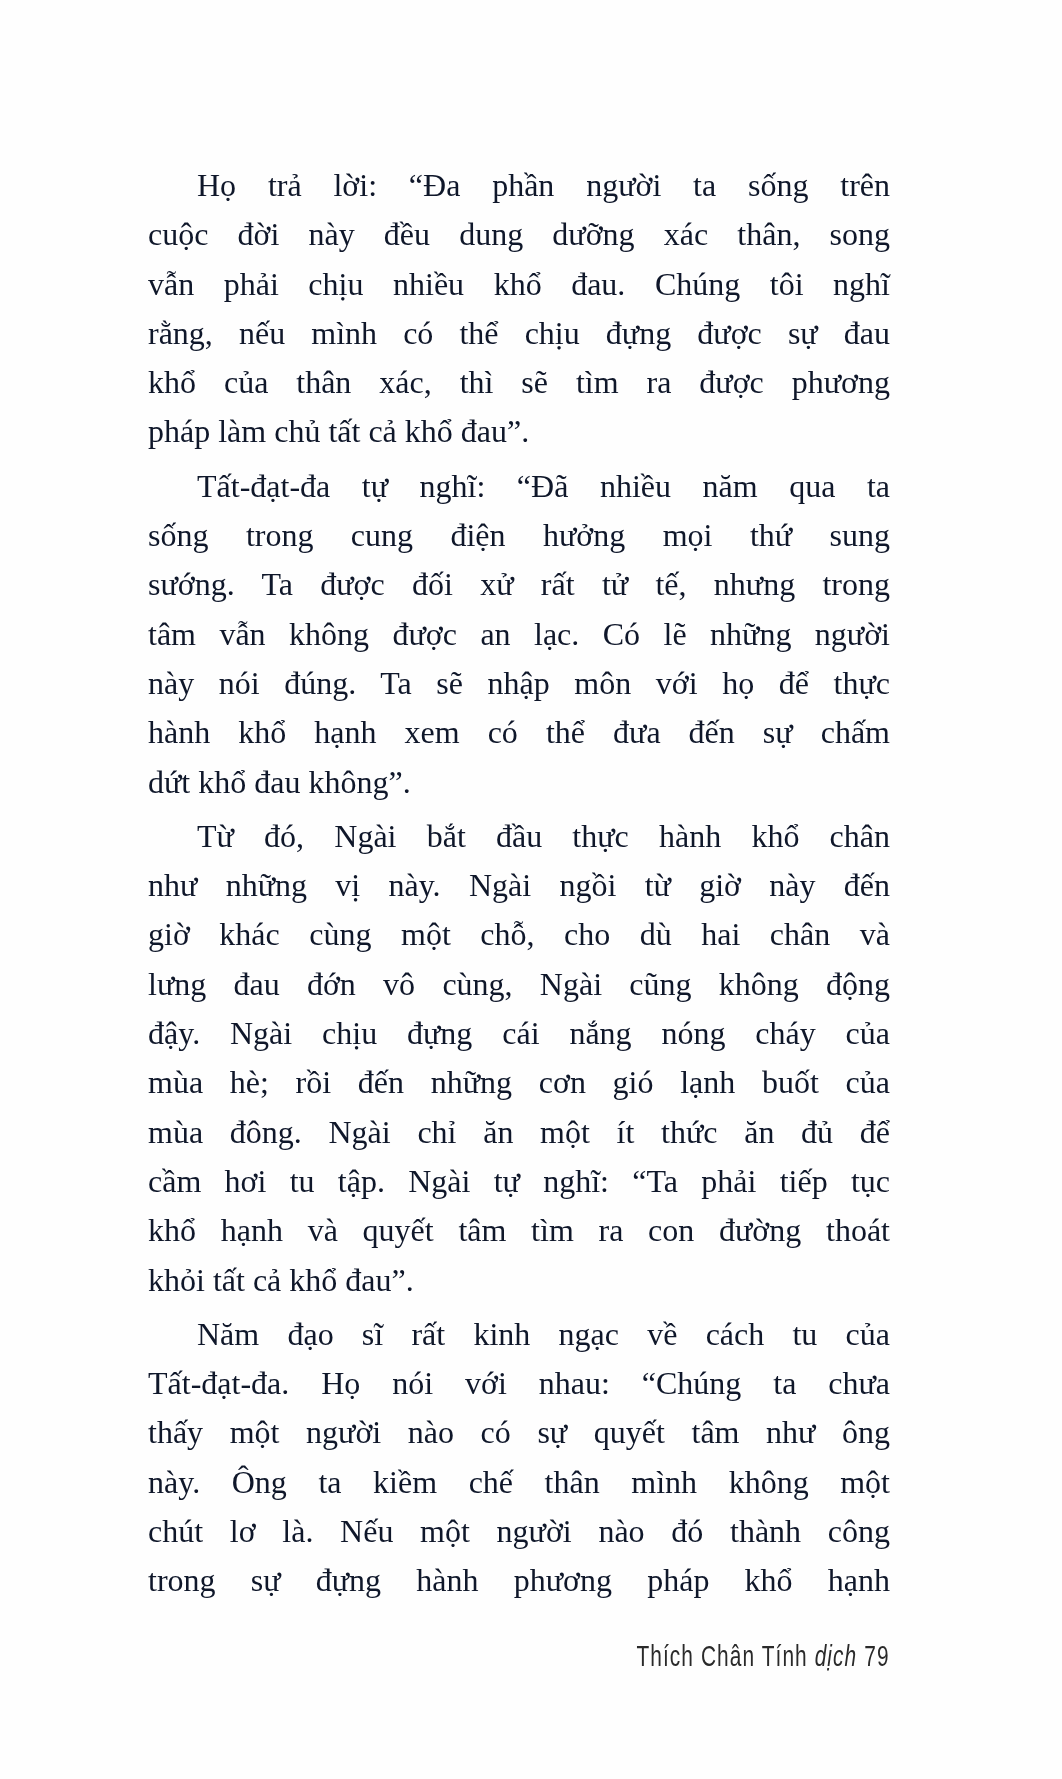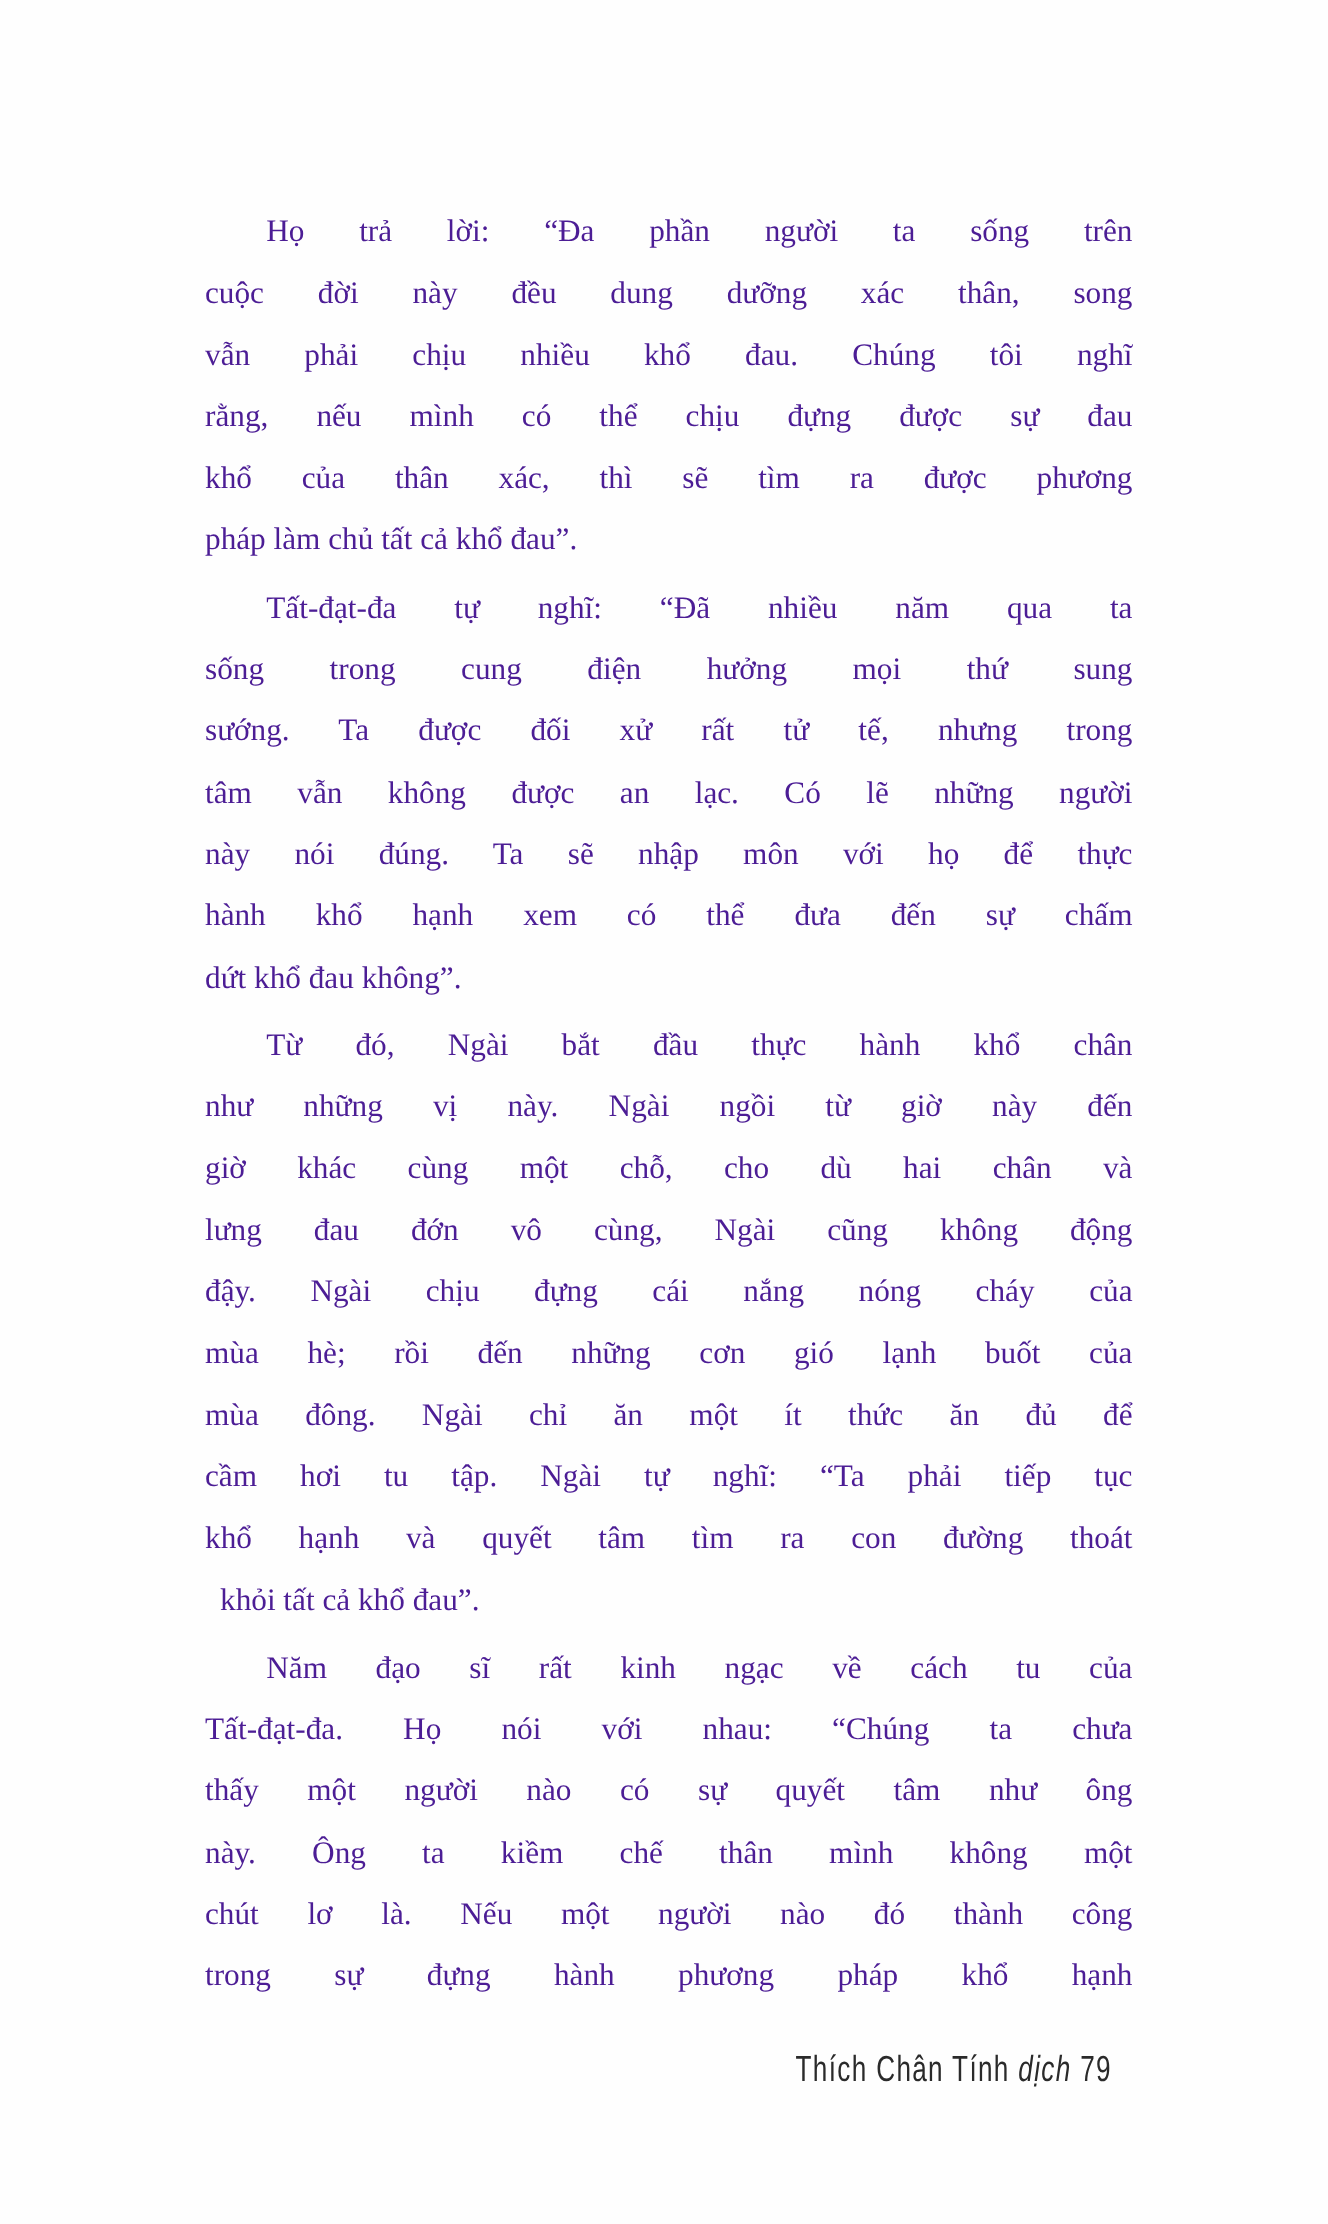--- a/index.html
+++ b/index.html
@@ -1,23 +1,23 @@
 <!DOCTYPE html>
 <html><head>
 <meta charset="utf-8">
 <style>
   html, body { margin: 0; padding: 0; background: #ffffff; }
   body { width: 1062px; height: 1779px; position: relative; overflow: hidden; }
   .page {
     position: absolute; left: 0; top: 0; width: 1062px; height: 1779px; background: #fefefe;
   }
   .body-text {
-    position: absolute; left: 164px; top: 161px; width: 742px;
+    position: absolute; left: 148px; top: 161px; width: 742px;
     font-family: "Liberation Serif", "DejaVu Serif", serif;
-    font-size: 25px; line-height: 49.3px; color: #4c1d95;
+    font-size: 32px; line-height: 49.3px; color: #0f172a;
     text-align: justify; text-align-last: left;
   }
   .para { margin: 0 0 5px 0; text-indent: 49px; hyphens: none; }
   .line { display: block; text-align: justify; text-align-last: justify; white-space: nowrap; }
   .line.last { text-align-last: left; }
   .footer {
     position: absolute; right: 172px; top: 1640px;
     font-family: "Liberation Sans", "DejaVu Sans", sans-serif;
     font-size: 29px; color: #2a2a2a; letter-spacing: 1.5px;
     transform: scaleX(0.72); transform-origin: right center; white-space: nowrap;
@@ -49,21 +49,21 @@
       <div class="para" style="text-indent: 0px;">
         <span class="line" style="text-indent: 49px; white-space: nowrap; display: block;"><span style="white-space: nowrap;">Từ đó, Ngài bắt đầu thực hành khổ chân</span></span>
         <span class="line" style="text-indent: 0px; white-space: nowrap; display: block;"><span style="white-space: nowrap;">như những vị này. Ngài ngồi từ giờ này đến</span></span>
         <span class="line" style="text-indent: 0px; white-space: nowrap; display: block;"><span style="white-space: nowrap;">giờ khác cùng một chỗ, cho dù hai chân và</span></span>
         <span class="line" style="text-indent: 0px; white-space: nowrap; display: block;"><span style="white-space: nowrap;">lưng đau đớn vô cùng, Ngài cũng không động</span></span>
         <span class="line" style="text-indent: 0px; white-space: nowrap; display: block;"><span style="white-space: nowrap;">đậy. Ngài chịu đựng cái nắng nóng cháy của</span></span>
         <span class="line" style="text-indent: 0px; white-space: nowrap; display: block;"><span style="white-space: nowrap;">mùa hè; rồi đến những cơn gió lạnh buốt của</span></span>
         <span class="line" style="text-indent: 0px; white-space: nowrap; display: block;"><span style="white-space: nowrap;">mùa đông. Ngài chỉ ăn một ít thức ăn đủ để</span></span>
         <span class="line" style="text-indent: 0px; white-space: nowrap; display: block;"><span style="white-space: nowrap;">cầm hơi tu tập. Ngài tự nghĩ: “Ta phải tiếp tục</span></span>
         <span class="line" style="text-indent: 0px; white-space: nowrap; display: block;"><span style="white-space: nowrap;">khổ hạnh và quyết tâm tìm ra con đường thoát</span></span>
-        <span class="line last" style="text-indent: 0px; margin-left: 12px;">khỏi tất cả khổ đau”.</span>
+        <span class="line last" style="text-indent: 0px;">khỏi tất cả khổ đau”.</span>
       </div>
       <div class="para" style="text-indent: 0px;">
         <span class="line" style="text-indent: 49px; white-space: nowrap; display: block;"><span style="white-space: nowrap;">Năm đạo sĩ rất kinh ngạc về cách tu của</span></span>
         <span class="line" style="text-indent: 0px; white-space: nowrap; display: block;"><span style="white-space: nowrap;">Tất-đạt-đa. Họ nói với nhau: “Chúng ta chưa</span></span>
         <span class="line" style="text-indent: 0px; white-space: nowrap; display: block;"><span style="white-space: nowrap;">thấy một người nào có sự quyết tâm như ông</span></span>
         <span class="line" style="text-indent: 0px; white-space: nowrap; display: block;"><span style="white-space: nowrap;">này. Ông ta kiềm chế thân mình không một</span></span>
         <span class="line" style="text-indent: 0px; white-space: nowrap; display: block;"><span style="white-space: nowrap;">chút lơ là. Nếu một người nào đó thành công</span></span>
         <span class="line" style="text-indent: 0px; white-space: nowrap; display: block;"><span style="white-space: nowrap;">trong sự đựng hành phương pháp khổ hạnh</span></span>
       </div>
     </div>

